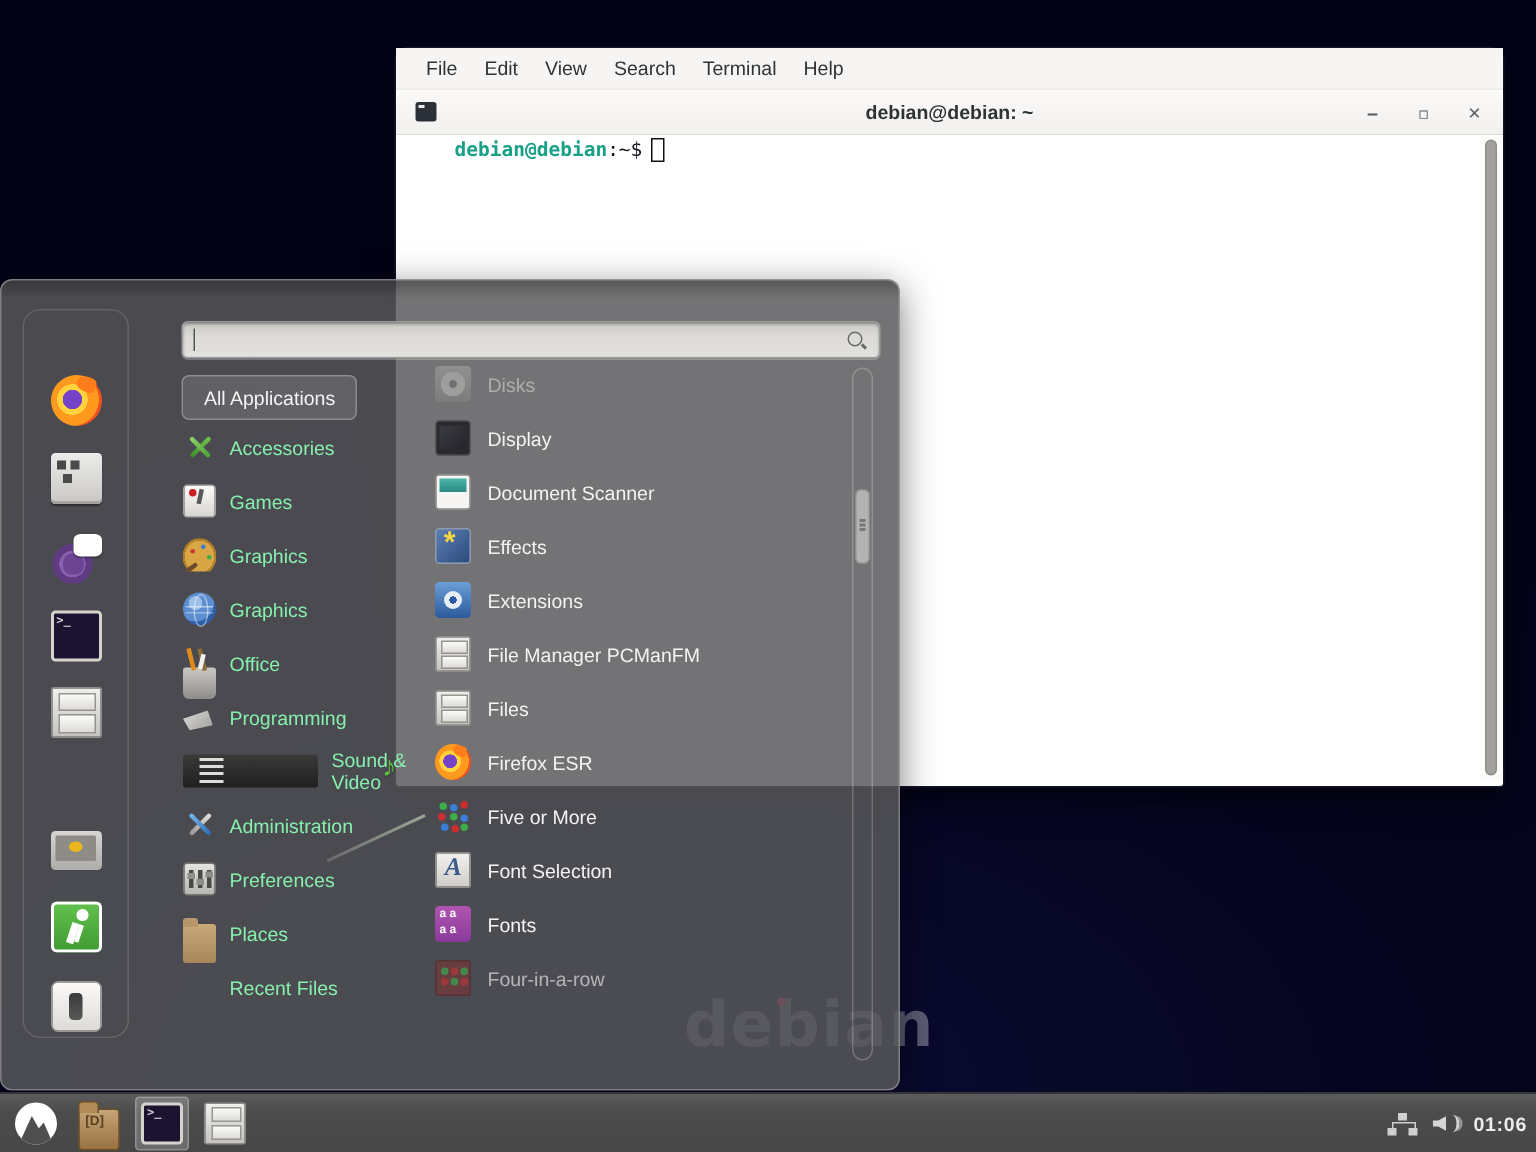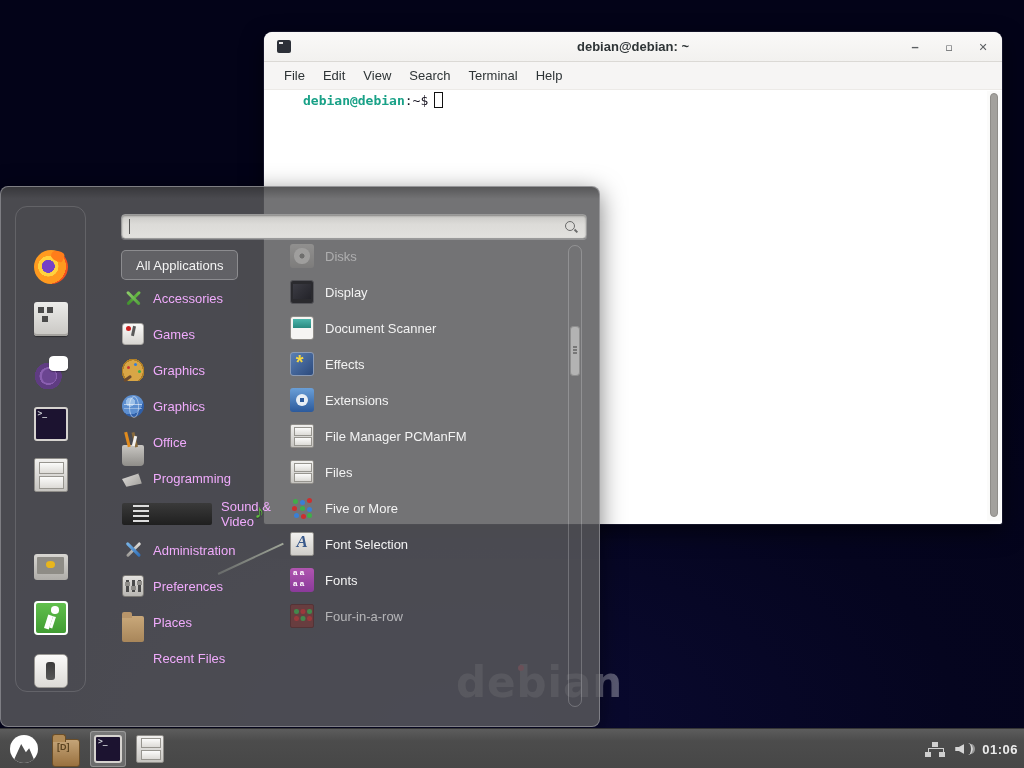--- a/index.html
+++ b/index.html
@@ -67,21 +67,21 @@
     border:1.5px solid #6a6a6a; border-radius:50%; }
   .mag::after { content:""; position:absolute; left:9.5px; top:9.5px; width:4px; height:1.8px;
     background:#6a6a6a; transform:rotate(45deg); }
 
   #all-apps-btn { position:absolute; left:120px; top:63px; height:30px; padding:0 14px;
     display:flex; align-items:center; border-radius:5px;
     background:rgba(255,255,255,0.13); border:1px solid rgba(255,255,255,0.28);
     color:#f4f4f4; font-size:13px;justify-content:center; }
 
   #cat-list { position:absolute; left:121px; top:93px; width:150px; }
-  .cat-row { display:flex; align-items:center; height:36px; gap:9px; color:#f0abfc; font-size:13px; }
+  .cat-row { display:flex; align-items:center; height:36px; gap:9px; color:#86efac; font-size:13px; }
   .cat-noicon { padding-left:31px; }
 
   #app-list { position:absolute; left:282px; top:51px; width:284px; height:473px; overflow:hidden; }
   .app-row { display:flex; align-items:center; height:36px; gap:11px; color:#f3f3f3; font-size:13px;
     padding-left:7px; }
   .fade-50 { opacity:0.45; } .fade-60 { opacity:0.62; } .fade-25 { opacity:0.25; }
 
   #menu-scrollbar { position:absolute; left:567px; top:58px; width:14px; height:462px;
     border:1px solid rgba(255,255,255,0.22); border-radius:7px; }
   #menu-thumb { position:absolute; left:1px; top:80px; width:10px; height:50px; border-radius:4px;
@@ -274,37 +274,37 @@
 </head>
 <body>
 
 <div id="desktop">
   <div id="watermark">
     <span>debian</span><span class="idot"></span>
   </div>
 </div>
 
 <div id="terminal">
+  <div id="menubar">
+      <span class="mb-item">File</span>
+      <span class="mb-item">Edit</span>
+      <span class="mb-item">View</span>
+      <span class="mb-item">Search</span>
+      <span class="mb-item">Terminal</span>
+      <span class="mb-item">Help</span>
+    </div>
   <div id="titlebar">
     <span class="tb-icon"></span>
     <span id="title-text">debian@debian: ~</span>
     <div id="win-controls">
         <span class="wc">‒</span>
         <span class="wc">▫</span>
         <span class="wc">✕</span>
       </div>
   </div>
-  <div id="menubar">
-      <span class="mb-item">File</span>
-      <span class="mb-item">Edit</span>
-      <span class="mb-item">View</span>
-      <span class="mb-item">Search</span>
-      <span class="mb-item">Terminal</span>
-      <span class="mb-item">Help</span>
-    </div>
   <div id="term-content">
     <div id="prompt-line">
       <span id="prompt-user">debian@debian</span>
         <span id="prompt-suffix">:~$</span>
       <span id="term-cursor"></span>
     </div>
     <div id="term-scrollbar">
       <div id="term-thumb"></div>
     </div>
   </div>
@@ -416,20 +416,24 @@
       </div>
       <div class="app-row">
         <span class="ic ic-filecab ic24"></span>
         <span>File Manager PCManFM</span>
       </div>
       <div class="app-row">
         <span class="ic ic-filecab ic24"></span>
         <span>Files</span>
       </div>
       <div class="app-row">
+        <span class="ic ic-firefox ic24"></span>
+        <span>Firefox ESR</span>
+      </div>
+      <div class="app-row">
         <span class="ic ic-five ic24"></span>
         <span>Five or More</span>
       </div>
       <div class="app-row">
         <span class="ic ic-fontsel ic24"></span>
         <span>Font Selection</span>
       </div>
       <div class="app-row">
         <span class="ic ic-fonts ic24"></span>
         <span>Fonts</span>

